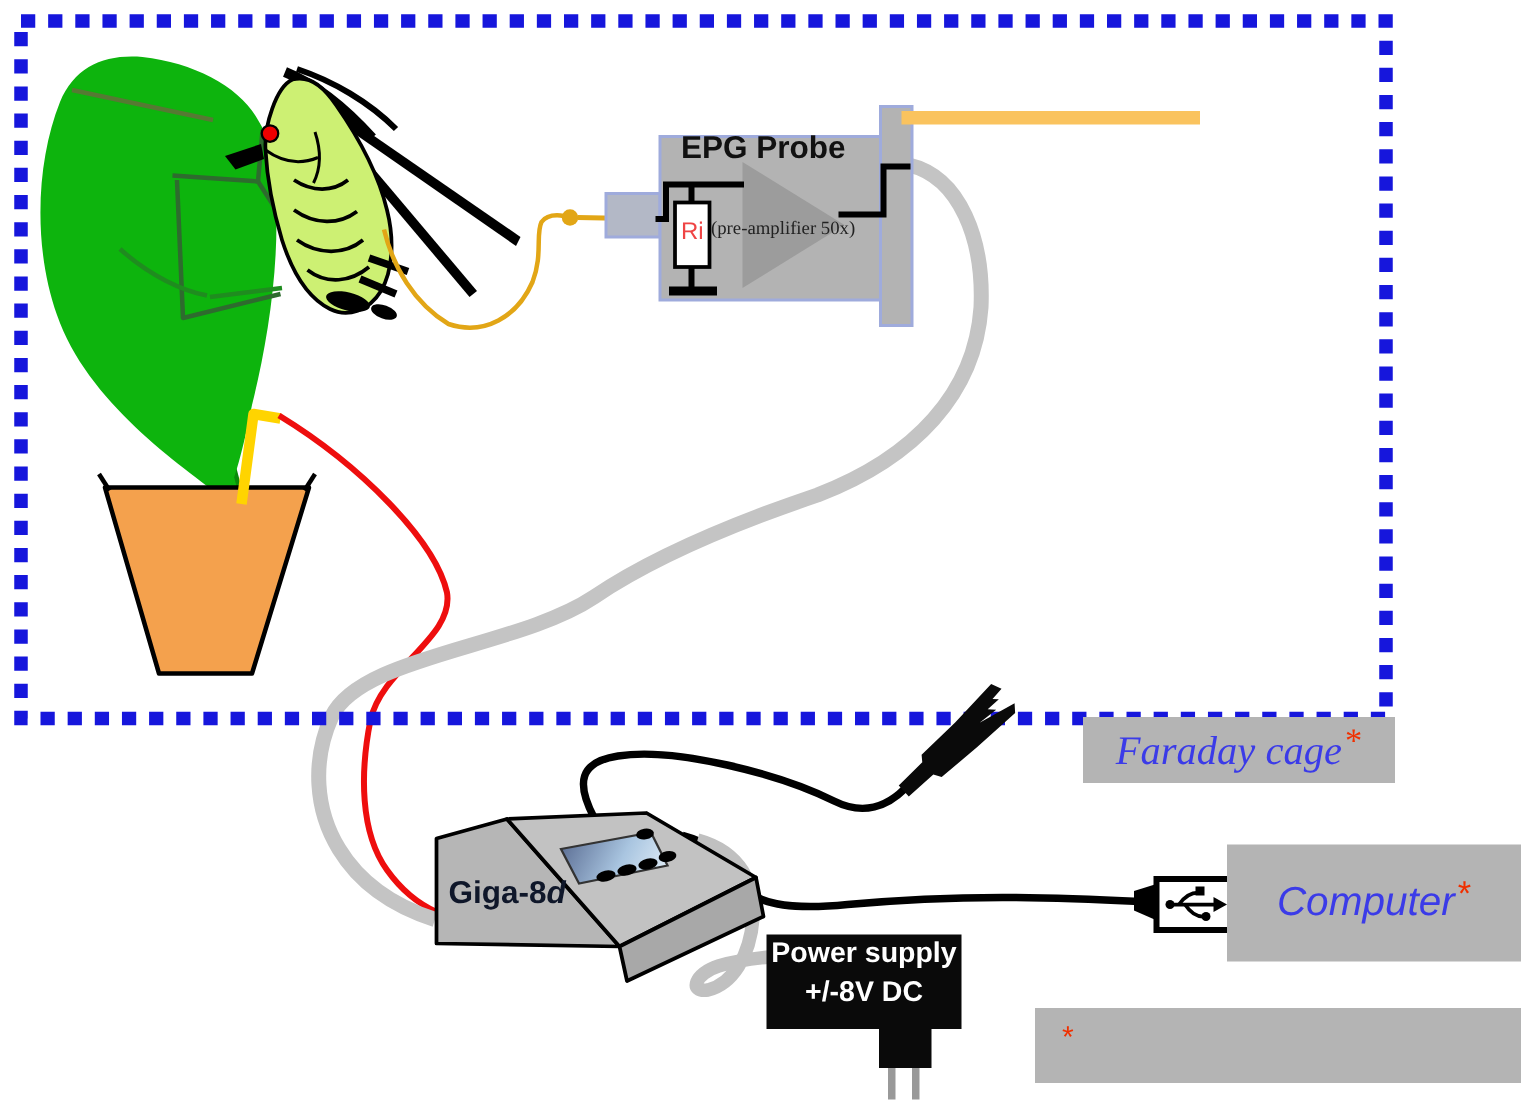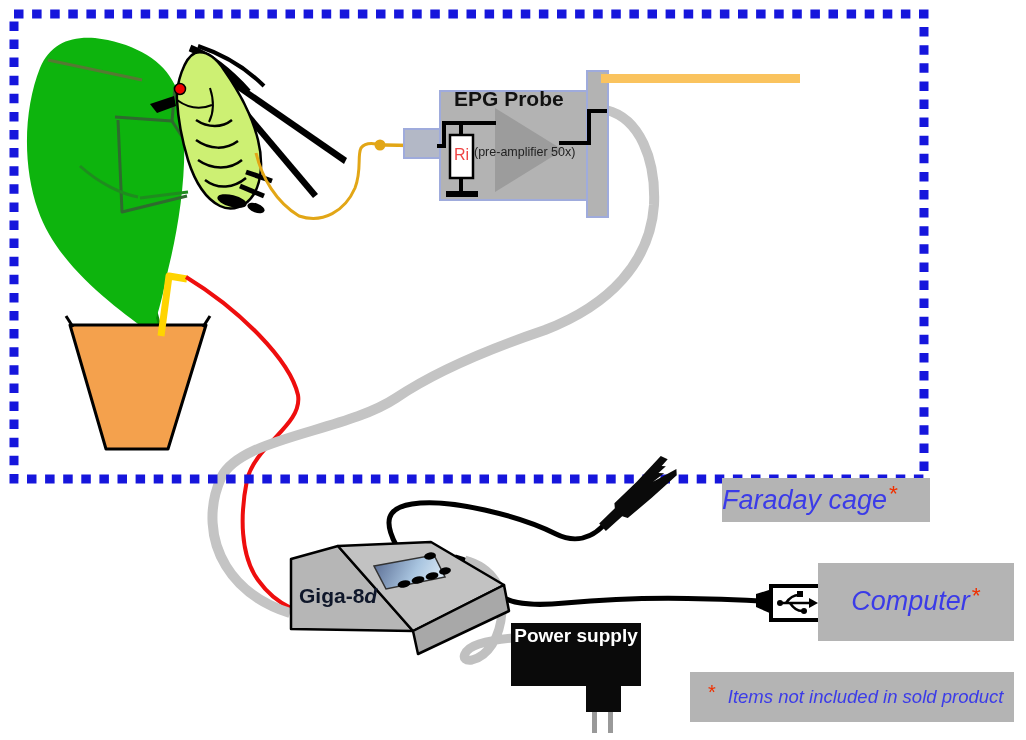--- a/index.html
+++ b/index.html
@@ -2,29 +2,29 @@
 <html><head>
 <meta charset="utf-8">
 <style>
   html,body{margin:0;padding:0;background:#ffffff;}
   #stage{position:relative;width:1026px;height:740px;background:#ffffff;overflow:hidden;
          font-family:"Liberation Sans", sans-serif;}
   #art{position:absolute;left:0;top:0;z-index:1;}
   .lbl{position:absolute;z-index:2;}
   .probe-title{left:454px;top:87px;width:140px;font-size:21px;font-weight:bold;color:#111;}
   .ri{left:449px;top:146px;width:25px;text-align:center;font-size:16px;color:#ef4444;}
-  .preamp{left:474px;top:145px;width:130px;font-size:12.5px;color:#222;}
+  .preamp{left:474px;top:145px;width:130px;font-size:12.5px;color:#222;font-family:Liberation Serif, serif;}
   .giga{left:299px;top:584px;font-size:21px;font-weight:bold;color:#0f172a;}
   .giga .it{font-style:italic;}
   .powerbox{left:511px;top:623px;width:130px;height:63px;background:#0a0a0a;color:#fff;
             font-weight:bold;font-size:19px;text-align:center;padding-top:0;
             display:flex;flex-direction:column;justify-content:flex-start;line-height:1.35;}
   .graybox{background:#b4b4b4;color:#3b3be8;font-style:italic;}
-  .faraday{left:722px;top:478px;width:208px;height:44px;line-height:44px;text-align:left;
-           font-size:27px;}
+  .faraday{left:722px;top:478px;width:208px;height:44px;line-height:44px;text-align:center;
+           font-size:27px;font-family:Liberation Serif, serif;}
   .computer{left:818px;top:563px;width:196px;height:78px;text-align:center;
             display:flex;flex-direction:column;justify-content:center;}
   .computer .l1{font-size:27px;line-height:1.1;}
   .computer .l2{font-size:16.5px;margin-top:3px;}
   .footnote{left:690px;top:672px;width:324px;height:50px;display:flex;align-items:center;
             padding-left:16px;box-sizing:border-box;font-size:18.5px;}
   .ast{color:#f03000;font-style:normal;position:relative;top:-0.33em;font-size:0.85em;
        margin-left:2px;}
   .footnote .ast{margin-right:12px;top:-0.25em;font-size:20px;}
 </style>
@@ -172,30 +172,30 @@
 <div class="lbl ri">Ri</div>
 
 <div class="lbl preamp">(pre-amplifier 50x)</div>
 
 <div class="lbl giga">
   <span>Giga-8</span><span class="it">d</span>
 </div>
 
 <div class="lbl powerbox">
   <div>Power supply</div>
+  <div>+/-8V DC</div>
 </div>
 
 <div class="lbl graybox faraday">
   <span>Faraday cage</span><span class="ast">*</span>
 </div>
 
 <div class="lbl graybox computer">
   <div class="l1">
     <span>Computer</span><span class="ast">*</span>
   </div>
 </div>
 
 <div class="lbl graybox footnote">
   <span class="ast">*</span>
-  <span>Items not included in sold product</span>
 </div>
 
 </div>
 
 </body></html>

